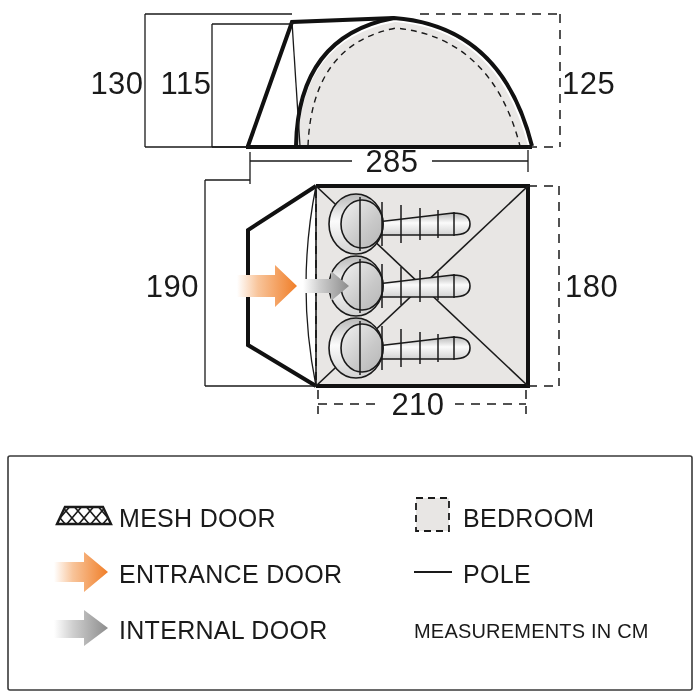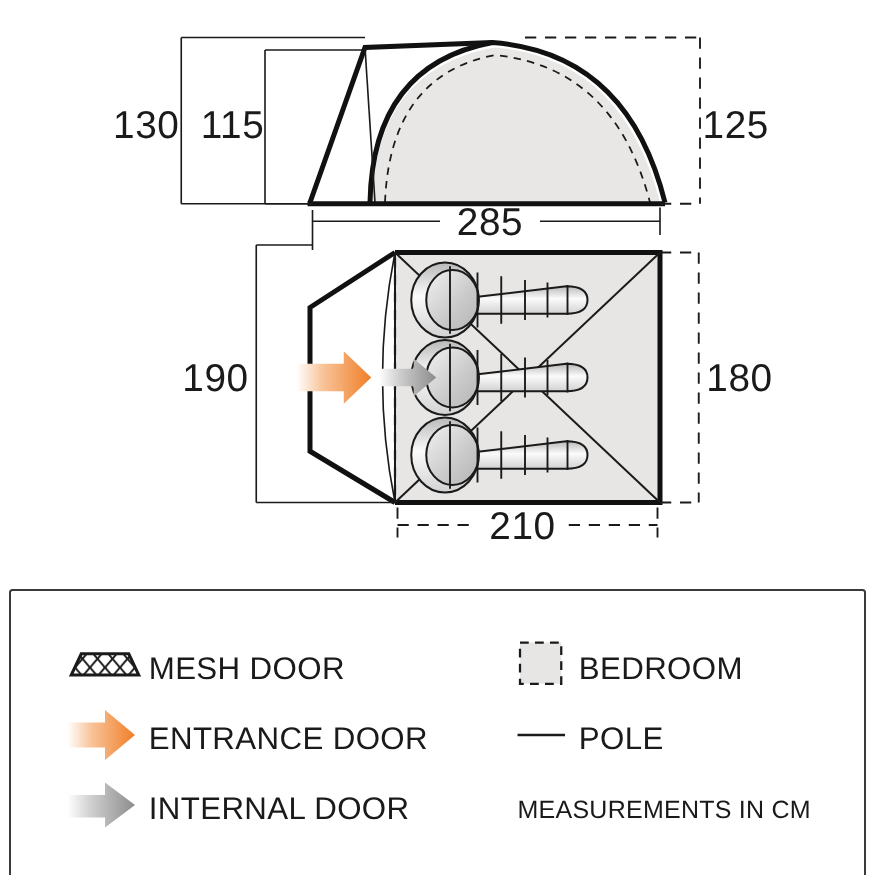--- a/index.html
+++ b/index.html
@@ -10,21 +10,21 @@
   body {
     width: 700px;
     height: 700px;
     font-family: "Liberation Sans", sans-serif;
     color: #1a1a1a;
     overflow: hidden;
     position: relative;
   }
   #diagram-root {
     position: absolute;
-    top: 16px; left: 0;
+    top: 0; left: 0;
     width: 700px;
     height: 568px;
   }
   svg.sheet {
     display: block;
     width: 700px;
     height: 700px;
   }
   text {
     font-family: "Liberation Sans", sans-serif;

